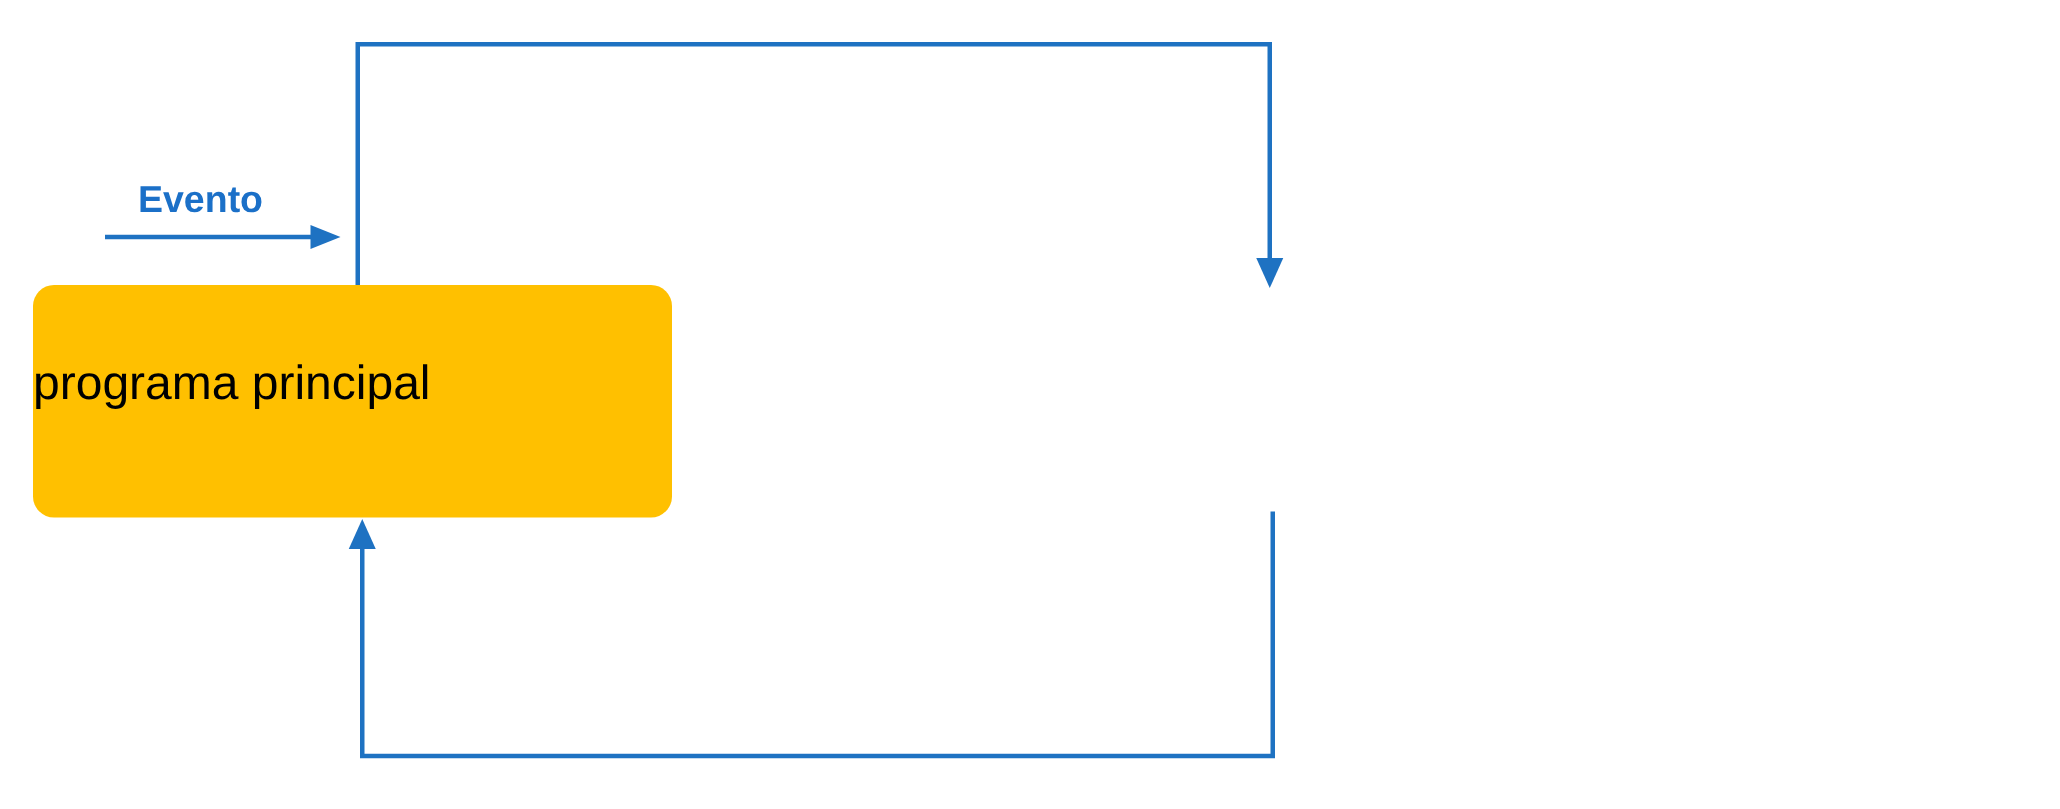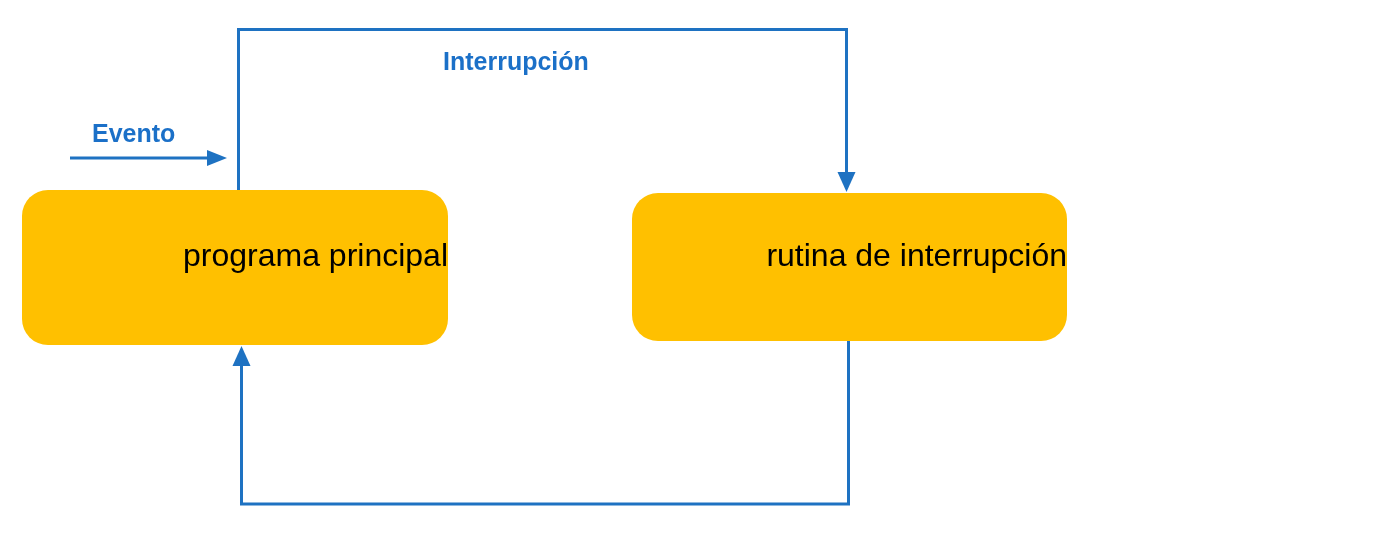--- a/index.html
+++ b/index.html
@@ -29,24 +29,24 @@
     stroke:var(--connector);
     stroke-width:3px;
   }
   .connectors polygon{
     fill:var(--connector);
     stroke:none;
   }
   .node{
     position:absolute;
     background:var(--node-fill);
-    border-radius:26px;
+    border-radius:14px;
     display:flex;
     align-items:center;
-    justify-content:flex-end;
+    justify-content:flex-start;
     color:var(--node-text);
     font-size:32px;
     font-family:"Liberation Sans", sans-serif;
   }
   .node .node-label{
     transform:translateY(-12px);
     white-space:nowrap;
   }
   .node-left{
     left:22px;top:190px;
@@ -87,22 +87,18 @@
     <g>
       <path d="M70,158 L208,158"></path>
       <polygon points="207,150 207,166 227,158"></polygon>
     </g>
   </svg>
 
   <div class="node node-left">
     <span class="node-label">programa principal</span>
   </div>
 
-  <div class="node node-right">
-    <span class="node-label">rutina de interrupción</span>
-  </div>
 
   <div class="flow-label label-evento">Evento</div>
 
-  <div class="flow-label label-interrupcion">Interrupción</div>
 
 
 </div>
 
 </body></html>

